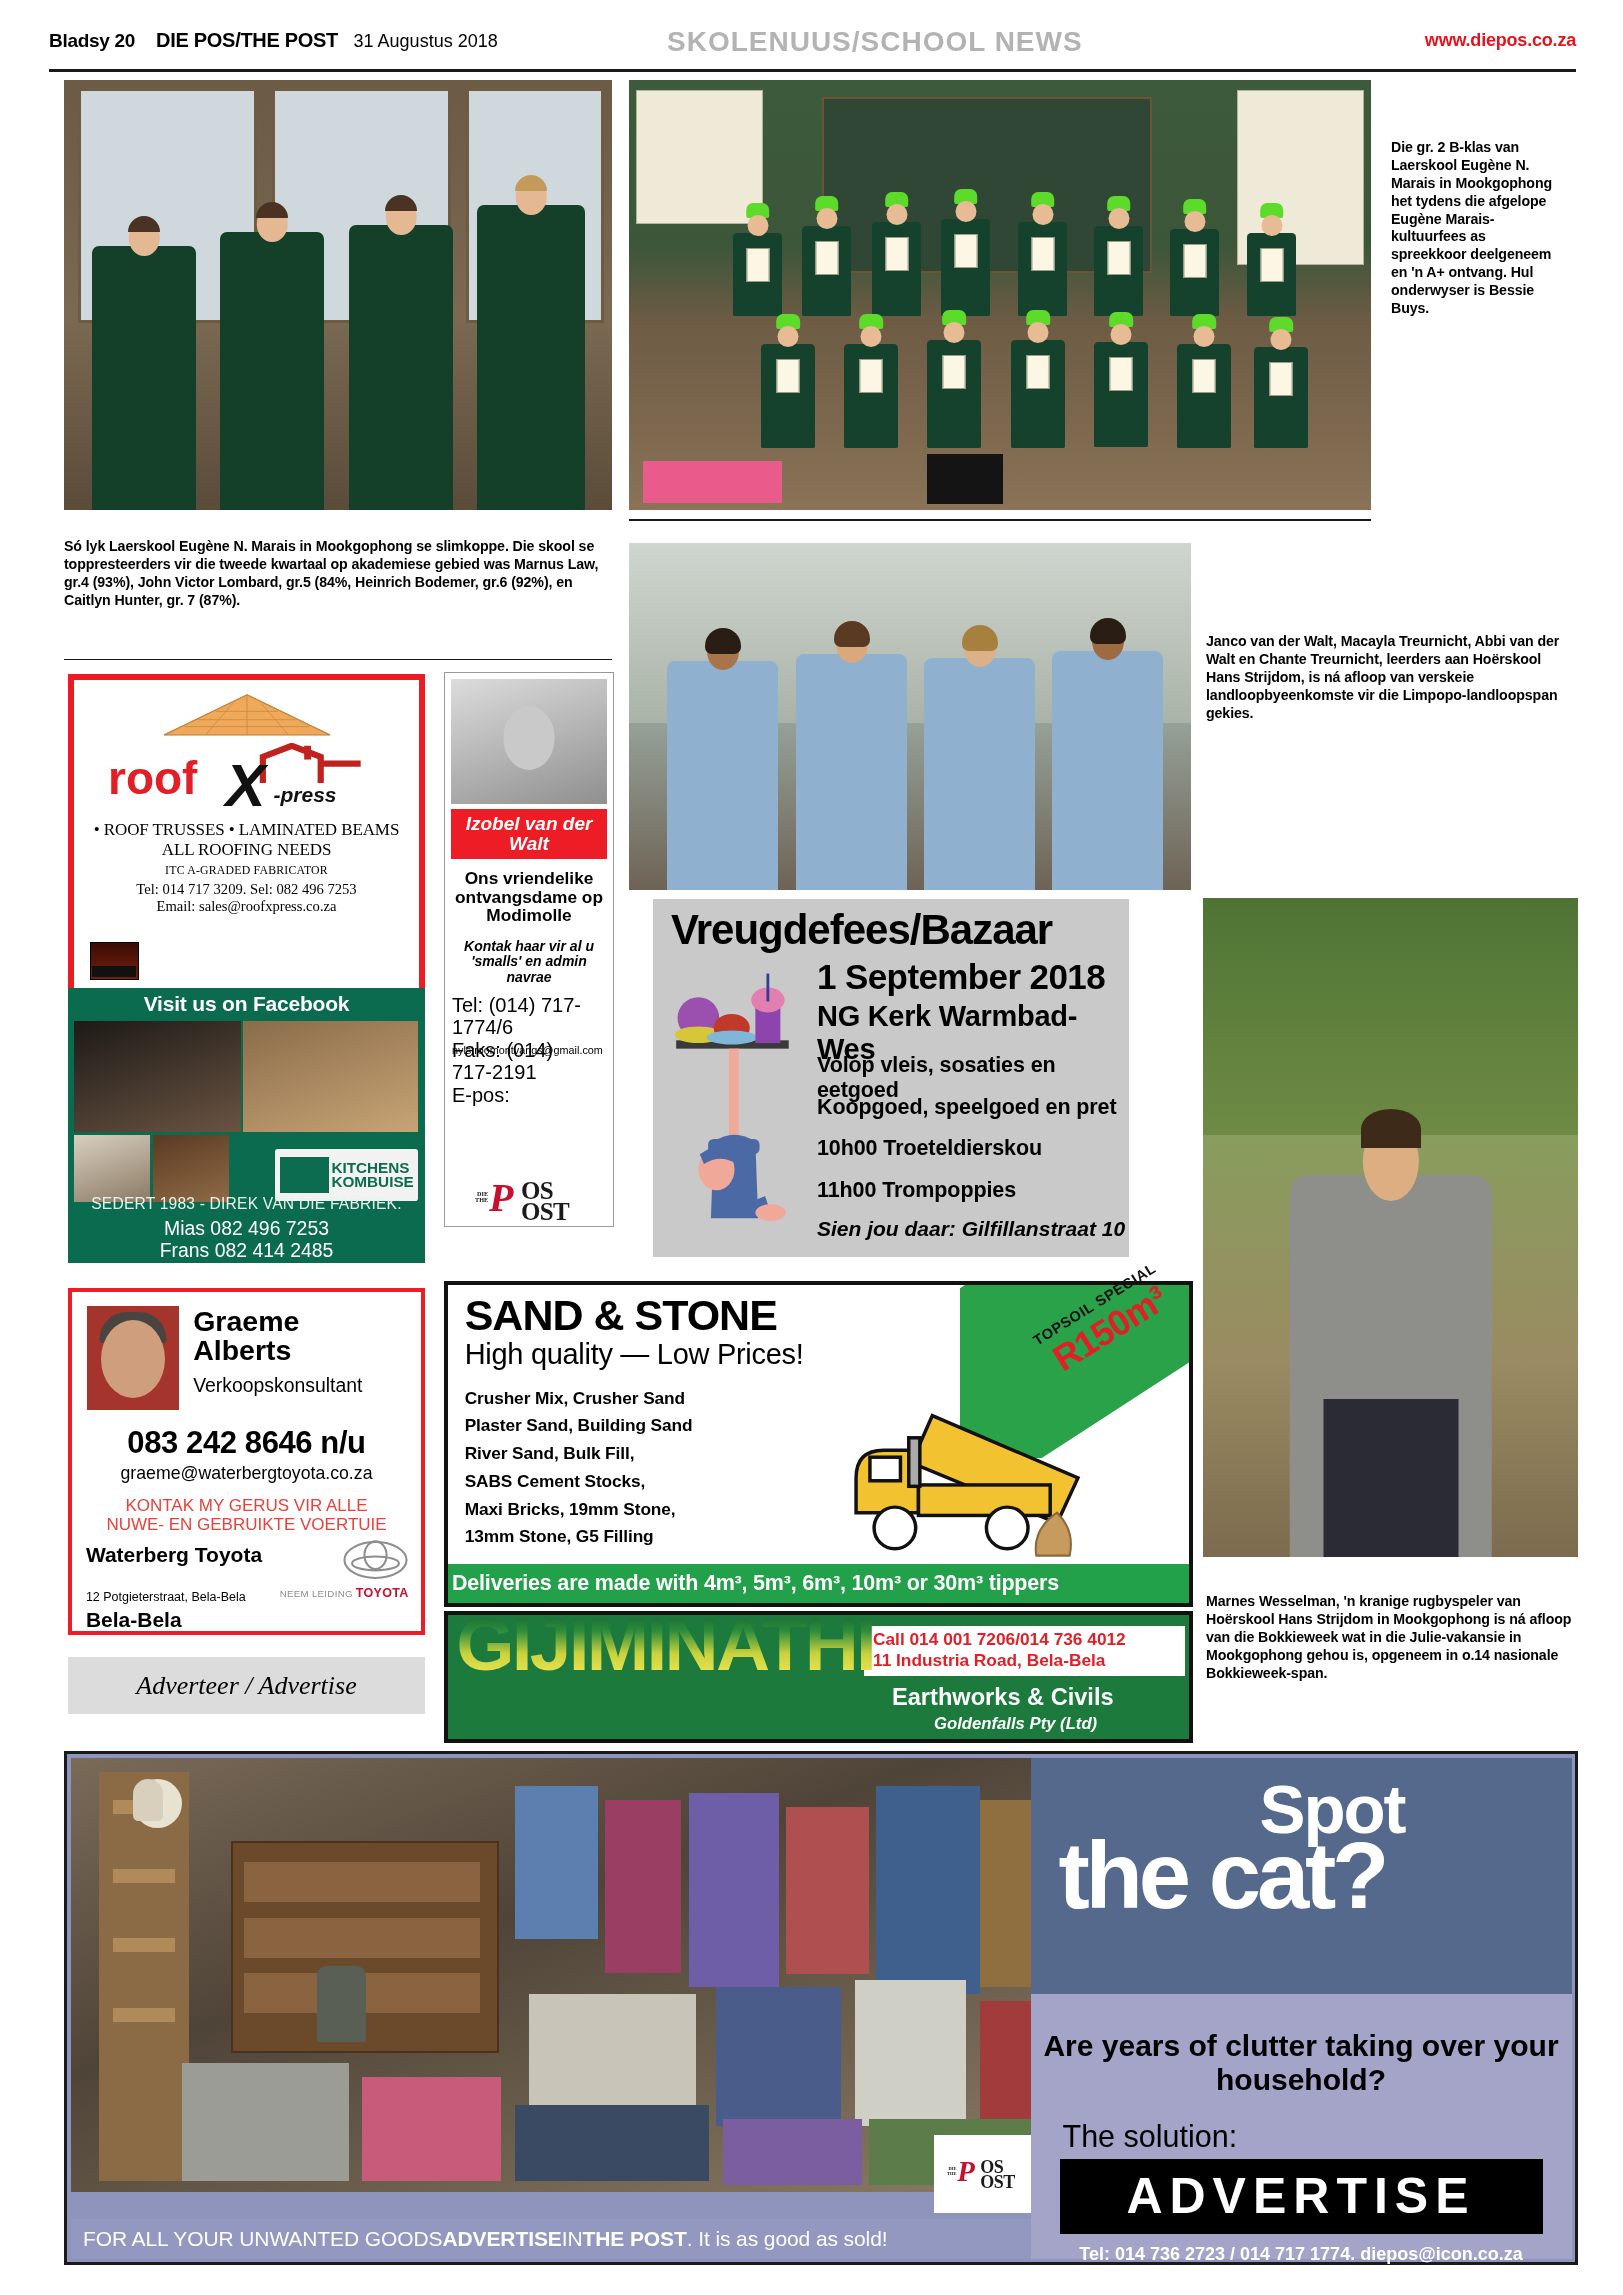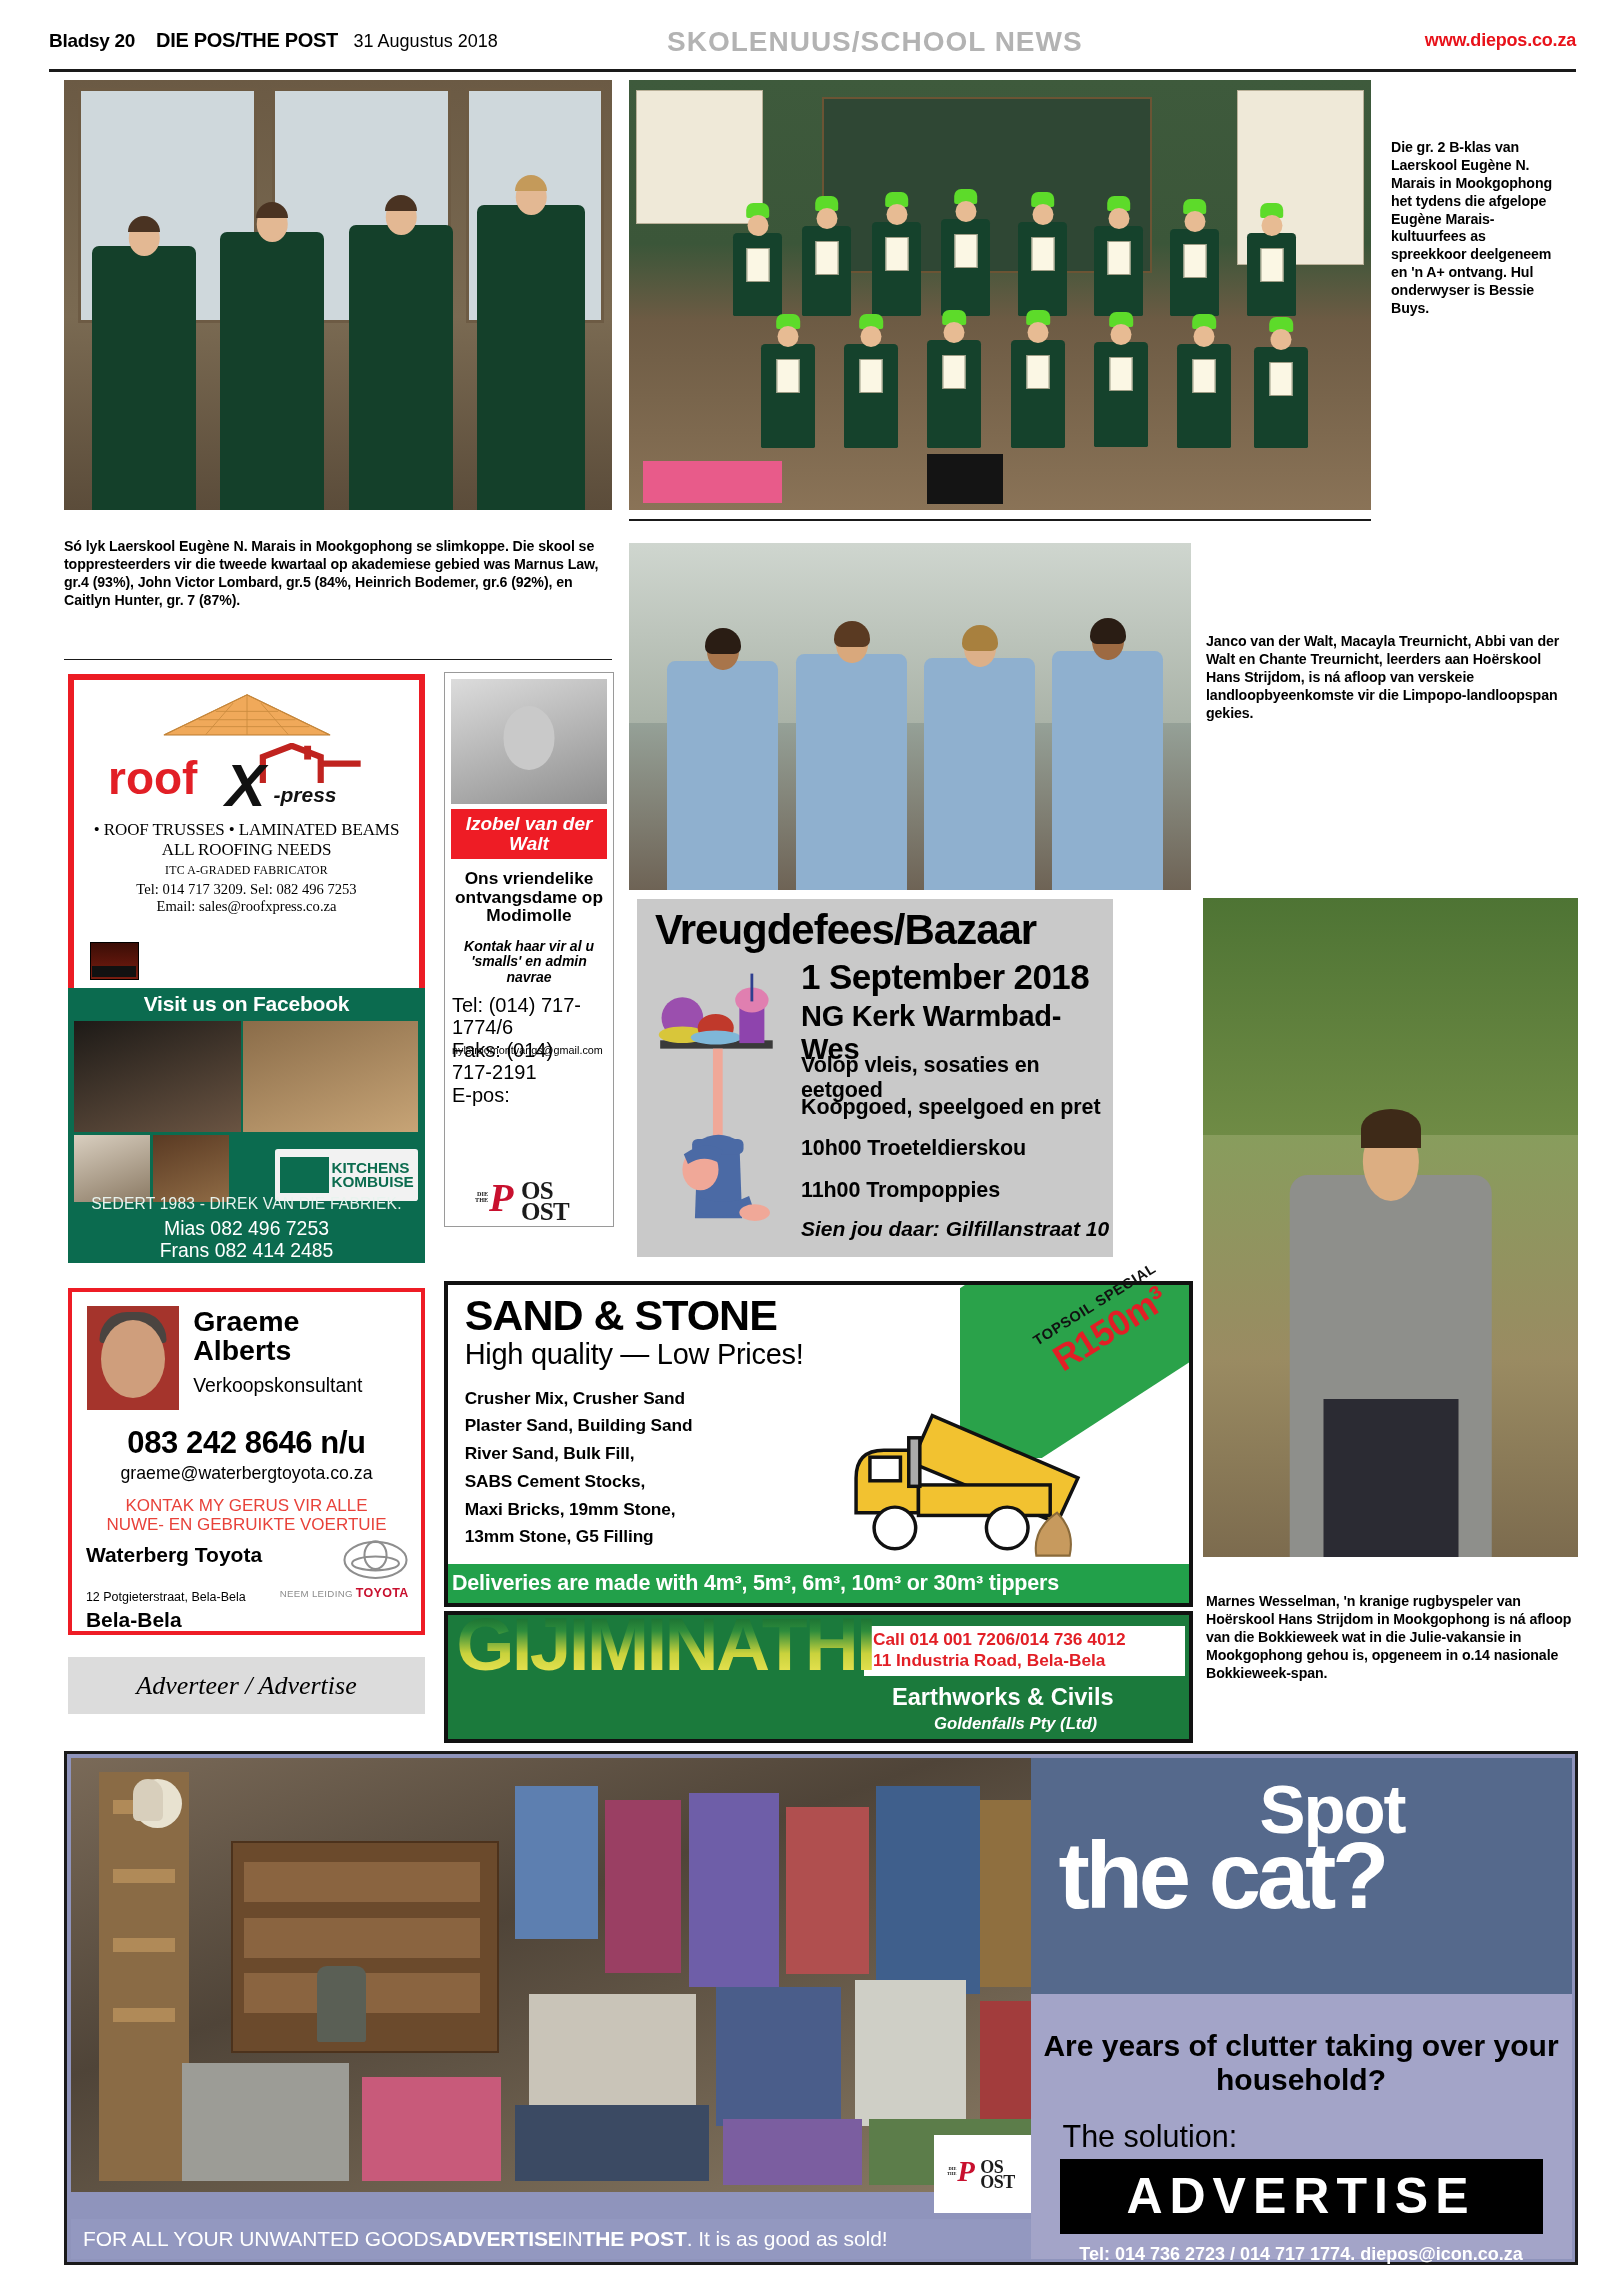--- a/index.html
+++ b/index.html
@@ -371,21 +371,21 @@
         <span class="tiny"><span>DIE</span><br><span>THE</span></span>
         <span class="p">P</span>
         <span style="display:inline-block;padding-left:32px;text-align:left;">
           <span class="os">OS</span>
           <span class="ost">OST</span>
         </span>
       </span>
     </div>
   </div>
 
-  <div class="ad vre" style="left:637px;top:899px;width:476px;height:358px;">
+  <div class="ad vre" style="left:653px;top:899px;width:476px;height:358px;">
     <div class="t">Vreugdefees/Bazaar</div>
     <div class="d">1 September 2018</div>
     <div class="k">NG Kerk Warmbad-Wes</div>
     <div class="li" style="top:154px;">Volop vleis, sosaties en eetgoed</div>
     <div class="li" style="top:196px;">Koopgoed, speelgoed en pret</div>
     <div class="li" style="top:237px;">10h00 Troeteldierskou</div>
     <div class="li" style="top:279px;">11h00 Trompoppies</div>
     <div class="si" style="top:318px;">Sien jou daar: Gilfillanstraat 10</div>
     <div class="waiter">
       <svg viewBox="0 0 190 400" width="132" height="278" aria-hidden="true">

